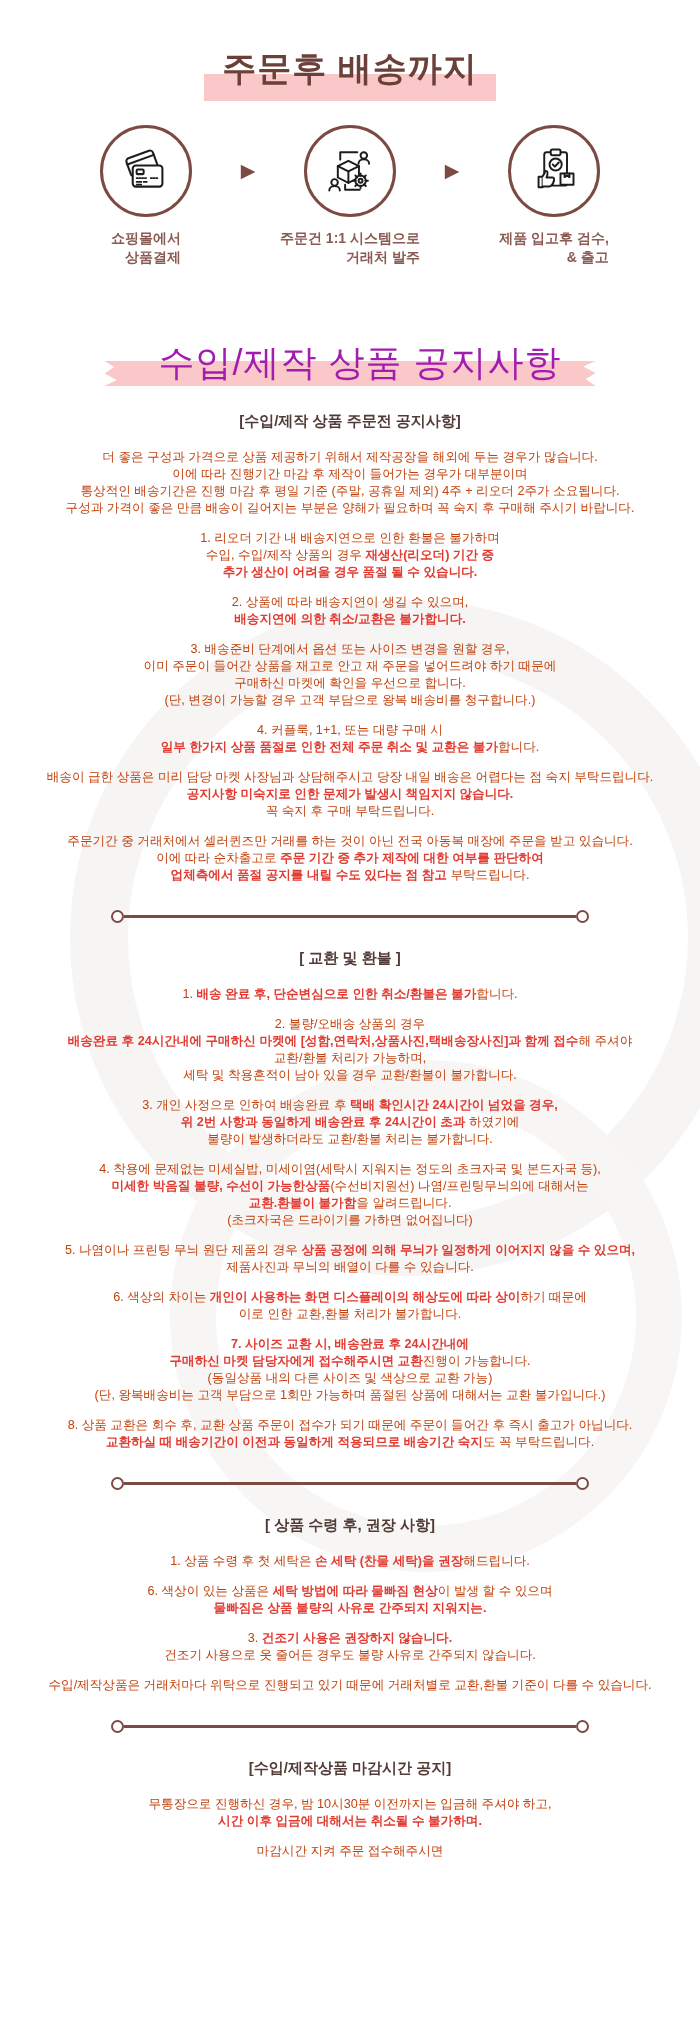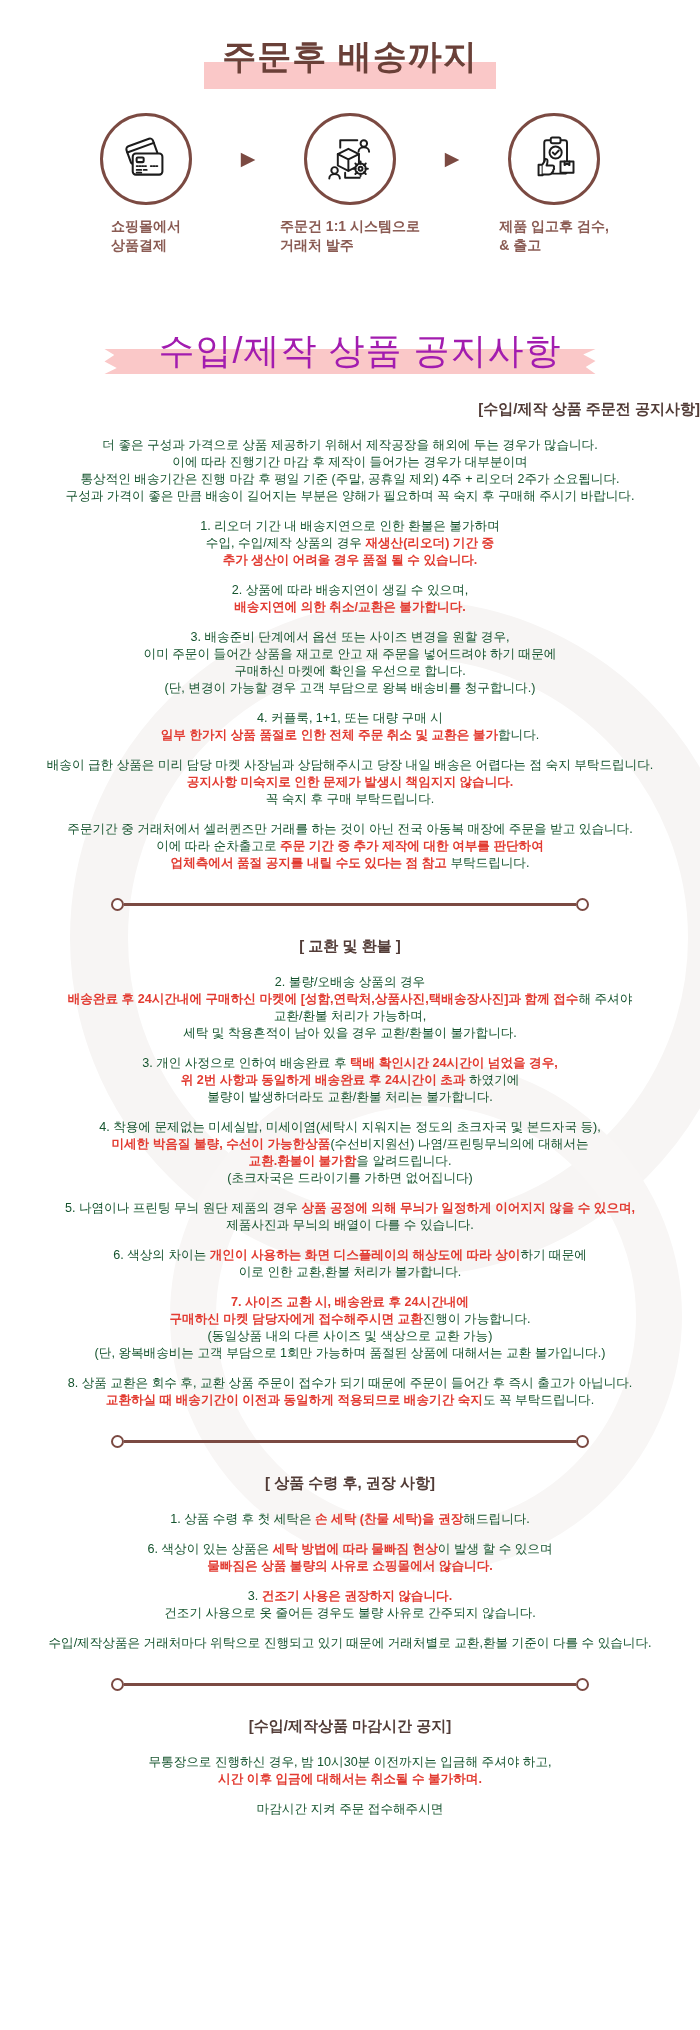--- a/index.html
+++ b/index.html
@@ -9,49 +9,49 @@
   .content { position:relative; z-index:1; }
 
   
   .watermark { position:absolute; inset:0; z-index:0; pointer-events:none; }
   .wm-ring1 { position:absolute; top:600px; left:70px; width:560px; height:560px;
               border:58px solid #f7f5f4; border-radius:50%; }
   .wm-ring2 { position:absolute; top:1060px; left:170px; width:420px; height:420px;
               border:46px solid #f8f6f5; border-radius:50%; }
 
   
-  .title1 { text-align:center; padding-top:28px; margin:4px; }
+  .title1 { text-align:center; padding-top:28px; margin:16px; }
   .title1 .hl { display:inline-block; font-size:34px; font-weight:800; letter-spacing:1px;
                 color:#6a4038; padding:2px 18px 9px;
                 background:linear-gradient(180deg, rgba(0,0,0,0) 52%, #fac8c8 52%); }
 
   
   .process { margin-top:24px; display:flex; justify-content:center; align-items:flex-start; }
   .step { width:170px; display:flex; flex-direction:column; align-items:center; }
   .circle { width:86px; height:86px; border:3px solid #7b4a42; border-radius:50%;
             display:flex; align-items:center; justify-content:center; background:#fff; }
-  .step-label { margin-top:12px; text-align:left; font-size:14px; line-height:19px;
+  .step-label { margin-top:12px; text-align:right; font-size:14px; line-height:19px;
                 font-weight:700; color:#8a5b53; }
   .arrow { width:34px; margin-top:34px; text-align:center; font-size:19px; color:#7b4a42; }
 
   .title2 { text-align:center; margin:72px 0 0; }
   .title2-wrap { position:relative; display:inline-block; }
   .tape { position:absolute; left:-34px; right:-34px; top:22px; height:25px; background:#fac8c8;
           clip-path:polygon(0% 0%,100% 0%,97.5% 22%,100% 48%,98% 72%,100% 100%,
                             0% 100%,2.5% 76%,0% 50%,2% 24%); }
   .t2text { position:relative; font-size:36px; font-weight:400; letter-spacing:1px; color:#a21caf;margin-left:20px; }
 
   
   #sections { margin-top:24px; }
   .section-header { text-align:center; font-size:15px; font-weight:700; color:#513b36;
                     margin:26px 0 18px; }
-  .notice-section:first-child .section-header { margin-top:0;text-align:right; }
+  .notice-section:first-child .section-header { margin-top:0; }
   .notice-block { text-align:center; font-size:12.6px; line-height:17px; color:#575757;
                   margin:13px 28px; }
-  .seg-plain { color:#14532d; }
+  .seg-plain { color:#c2410c; }
   .seg-red { color:#e23b31; font-weight:700; }
 
   .divider { display:flex; align-items:center; justify-content:center; margin:26px auto; width:478px; }
   .divider-dot { width:9px; height:9px; border:2.5px solid #7b4a42; border-radius:50%;
                  background:#fff; flex:0 0 auto; }
   .divider-line { flex:1 1 auto; height:2.5px; background:#7b4a42; }
 </style>
 </head>
 <body>
 
@@ -160,37 +160,38 @@
           <p class="notice-block"><span class="seg-plain">배송이 급한 상품은 미리 담당 마켓 사장님과 상담해주시고 당장 내일 배송은 어렵다는 점 숙지 부탁드립니다.</span><br><span class="seg-red">공지사항 미숙지로 인한 문제가 발생시 책임지지 않습니다.</span><br><span class="seg-plain">꼭 숙지 후 구매 부탁드립니다.</span></p>
           <p class="notice-block"><span class="seg-plain">주문기간 중 거래처에서 셀러퀸즈만 거래를 하는 것이 아닌 전국 아동복 매장에 주문을 받고 있습니다.</span><br><span class="seg-plain">이에 따라 순차출고로 </span><span class="seg-red">주문 기간 중 추가 제작에 대한 여부를 판단하여</span><br><span class="seg-red">업체측에서 품절 공지를 내릴 수도 있다는 점 참고</span><span class="seg-plain"> 부탁드립니다.</span></p>
         </section>
         <div class="divider">
           <span class="divider-dot"></span>
           <span class="divider-line"></span>
           <span class="divider-dot"></span>
         </div>
         <section class="notice-section">
           <h3 class="section-header">[ 교환 및 환불 ]</h3>
+          <p class="notice-block"><span class="seg-plain">1. </span><span class="seg-red">배송 완료 후, 단순변심으로 인한 취소/환불은 불가</span><span class="seg-plain">합니다.</span></p>
           <p class="notice-block"><span class="seg-plain">2. 불량/오배송 상품의 경우</span><br><span class="seg-red">배송완료 후 24시간내에 구매하신 마켓에 [성함,연락처,상품사진,택배송장사진]과 함께 접수</span><span class="seg-plain">해 주셔야</span><br><span class="seg-plain">교환/환불 처리가 가능하며,</span><br><span class="seg-plain">세탁 및 착용흔적이 남아 있을 경우 교환/환불이 불가합니다.</span></p>
           <p class="notice-block"><span class="seg-plain">3. 개인 사정으로 인하여 배송완료 후 </span><span class="seg-red">택배 확인시간 24시간이 넘었을 경우,</span><br><span class="seg-red">위 2번 사항과 동일하게 배송완료 후 24시간이 초과</span><span class="seg-plain"> 하였기에</span><br><span class="seg-plain">불량이 발생하더라도 교환/환불 처리는 불가합니다.</span></p>
           <p class="notice-block"><span class="seg-plain">4. 착용에 문제없는 미세실밥, 미세이염(세탁시 지워지는 정도의 초크자국 및 본드자국 등),</span><br><span class="seg-red">미세한 박음질 불량, 수선이 가능한상품</span><span class="seg-plain">(수선비지원선) 나염/프린팅무늬의에 대해서는</span><br><span class="seg-red">교환.환불이 불가함</span><span class="seg-plain">을 알려드립니다.</span><br><span class="seg-plain">(초크자국은 드라이기를 가하면 없어집니다)</span></p>
           <p class="notice-block"><span class="seg-plain">5. 나염이나 프린팅 무늬 원단 제품의 경우 </span><span class="seg-red">상품 공정에 의해 무늬가 일정하게 이어지지 않을 수 있으며,</span><br><span class="seg-plain">제품사진과 무늬의 배열이 다를 수 있습니다.</span></p>
           <p class="notice-block"><span class="seg-plain">6. 색상의 차이는 </span><span class="seg-red">개인이 사용하는 화면 디스플레이의 해상도에 따라 상이</span><span class="seg-plain">하기 때문에</span><br><span class="seg-plain">이로 인한 교환,환불 처리가 불가합니다.</span></p>
           <p class="notice-block"><span class="seg-red">7. 사이즈 교환 시, 배송완료 후 24시간내에</span><br><span class="seg-red">구매하신 마켓 담당자에게 접수해주시면 교환</span><span class="seg-plain">진행이 가능합니다.</span><br><span class="seg-plain">(동일상품 내의 다른 사이즈 및 색상으로 교환 가능)</span><br><span class="seg-plain">(단, 왕복배송비는 고객 부담으로 1회만 가능하며 품절된 상품에 대해서는 교환 불가입니다.)</span></p>
           <p class="notice-block"><span class="seg-plain">8. 상품 교환은 회수 후, 교환 상품 주문이 접수가 되기 때문에 주문이 들어간 후 즉시 출고가 아닙니다.</span><br><span class="seg-red">교환하실 때 배송기간이 이전과 동일하게 적용되므로 배송기간 숙지</span><span class="seg-plain">도 꼭 부탁드립니다.</span></p>
         </section>
         <div class="divider">
           <span class="divider-dot"></span>
           <span class="divider-line"></span>
           <span class="divider-dot"></span>
         </div>
         <section class="notice-section">
           <h3 class="section-header">[ 상품 수령 후, 권장 사항]</h3>
           <p class="notice-block"><span class="seg-plain">1. 상품 수령 후 첫 세탁은 </span><span class="seg-red">손 세탁 (찬물 세탁)을 권장</span><span class="seg-plain">해드립니다.</span></p>
-          <p class="notice-block"><span class="seg-plain">6. 색상이 있는 상품은 </span><span class="seg-red">세탁 방법에 따라 물빠짐 현상</span><span class="seg-plain">이 발생 할 수 있으며</span><br><span class="seg-red">물빠짐은 상품 불량의 사유로 쇼핑몰에서 않습니다.</span></p>
+          <p class="notice-block"><span class="seg-plain">6. 색상이 있는 상품은 </span><span class="seg-red">세탁 방법에 따라 물빠짐 현상</span><span class="seg-plain">이 발생 할 수 있으며</span><br><span class="seg-red">물빠짐은 상품 불량의 사유로 간주되지 지워지는.</span></p>
           <p class="notice-block"><span class="seg-plain">3. </span><span class="seg-red">건조기 사용은 권장하지 않습니다.</span><br><span class="seg-plain">건조기 사용으로 옷 줄어든 경우도 불량 사유로 간주되지 않습니다.</span></p>
           <p class="notice-block"><span class="seg-plain">수입/제작상품은 거래처마다 위탁으로 진행되고 있기 때문에 거래처별로 교환,환불 기준이 다를 수 있습니다.</span></p>
         </section>
         <div class="divider">
           <span class="divider-dot"></span>
           <span class="divider-line"></span>
           <span class="divider-dot"></span>
         </div>
         <section class="notice-section">
           <h3 class="section-header">[수입/제작상품 마감시간 공지]</h3>

